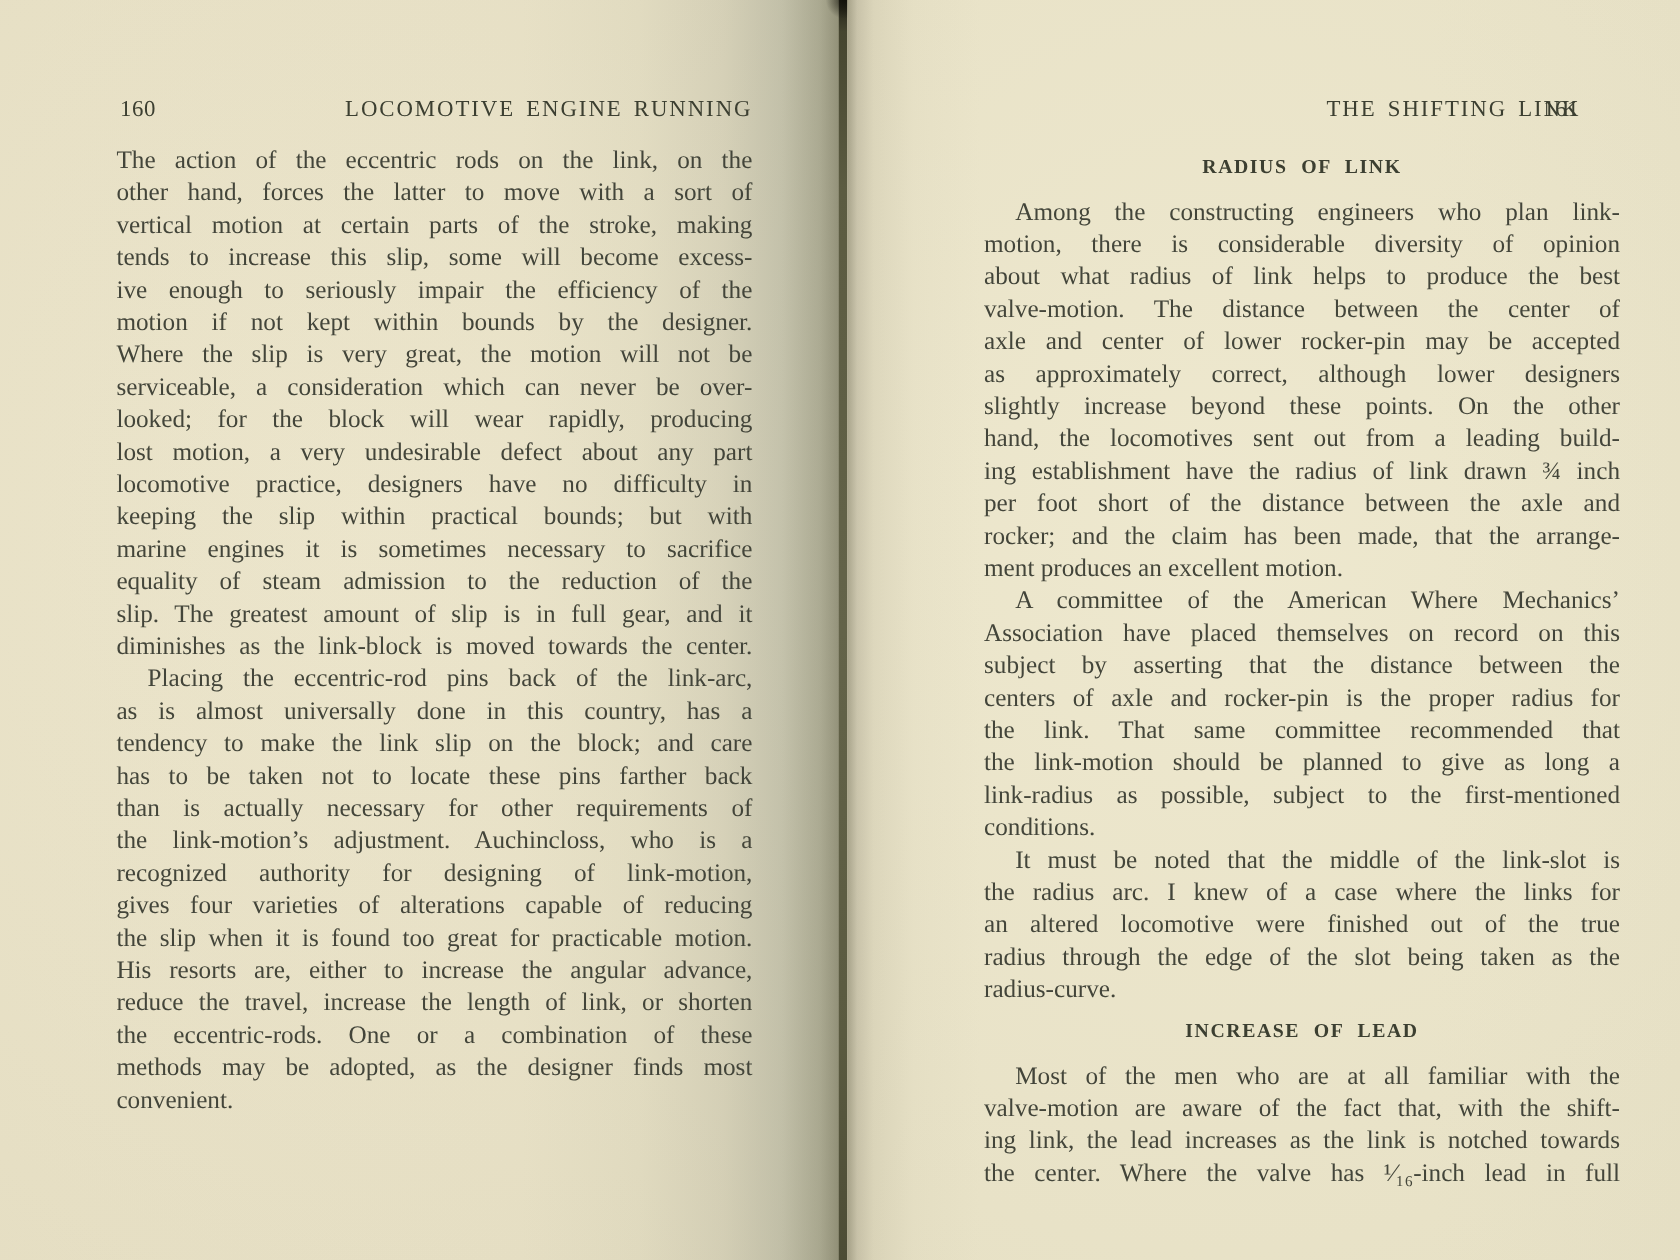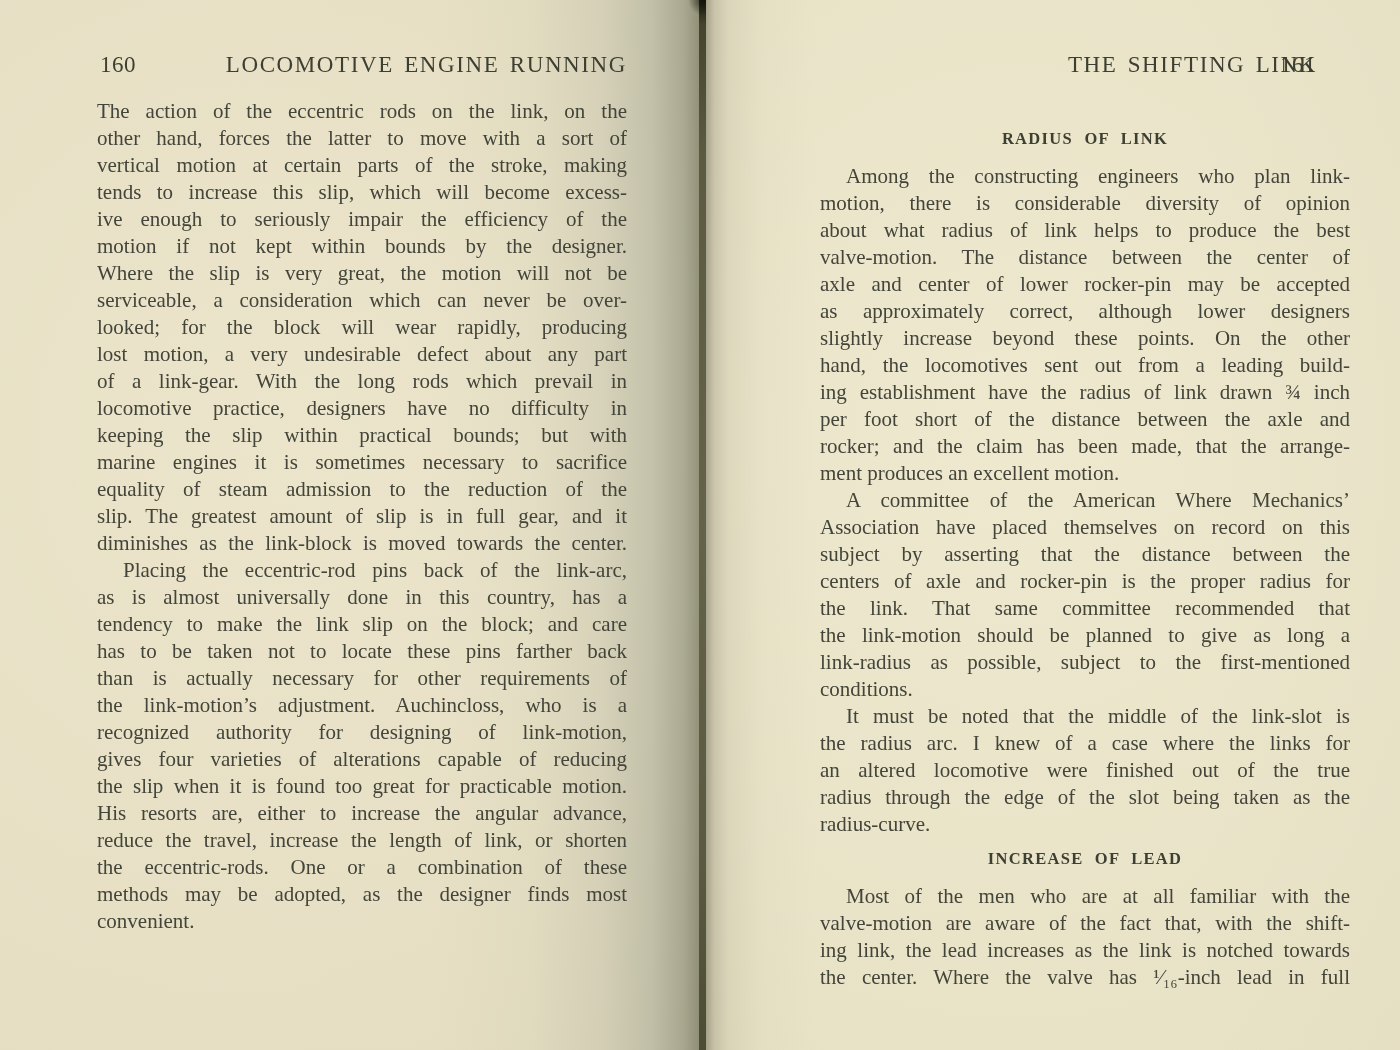--- a/index.html
+++ b/index.html
@@ -34,36 +34,36 @@
       #1f1f15 0%, #45452f 2.5%, #5b5b41 15%, #636349 50%,
       #5a5a40 82%, #4c4c35 100%);
   }
   .crease-top{
     position:absolute;left:688px;top:0;width:32px;height:16px;
     background:radial-gradient(ellipse at 50% 0%,
       rgba(15,15,8,0.75) 0%, rgba(15,15,8,0) 70%);
     pointer-events:none;
   }
   .page-header{
-    position:absolute;top:52px;width:530px;height:26px;
-    font-size:23px;letter-spacing:1.6px;word-spacing:3px;
+    position:absolute;top:81px;width:530px;height:26px;
+    font-size:19px;letter-spacing:1.6px;word-spacing:3px;
     color:var(--ink-header,#3e4134);
   }
   .left-page .page-header{left:97px;}
   .right-page .page-header{left:81px;}
   .running-title{position:absolute;left:0;right:0;text-align:right;}
   .page-number{position:absolute;letter-spacing:0.5px;}
   .page-number.pn-left{left:3px;}
   .page-number.pn-right{right:1px;}
   .page-body{
     position:absolute;width:530px;
     font-size:21px;line-height:27px;
     color:var(--ink,#43453a);
   }
-  .left-page .page-body{left:97px;top:98px;}
+  .left-page .page-body{left:97px;top:120px;}
   .right-page .page-body{left:81px;top:128px;margin-left:33px;}
   .paragraph{margin:0;}
   .line{text-align:justify;text-align-last:left;}
   .line.jline{text-align-last:justify;}
   .line.indent{text-indent:26px;}
   .section-heading{
     font-weight:bold;font-size:16.5px;line-height:22px;
     letter-spacing:1.3px;word-spacing:6px;text-align:center;
     color:var(--ink-header,#393c2f);
     margin:10px 0 13px 0;
@@ -78,28 +78,27 @@
   <div class="page left-page">
     <div class="page-header">
       <span class="page-number pn-left">160</span>
       <span class="running-title">LOCOMOTIVE ENGINE RUNNING</span>
     </div>
     <div class="page-body">
         <div class="paragraph">
           <div class="line jline">The action of the eccentric rods on the link, on the</div>
           <div class="line jline">other hand, forces the latter to move with a sort of</div>
           <div class="line jline">vertical motion at certain parts of the stroke, making</div>
-          <div class="line jline">tends to increase this slip, which will become excess-</div>
+          <div class="line jline">tends to increase this slip, some will become excess-</div>
           <div class="line jline">ive enough to seriously impair the efficiency of the</div>
           <div class="line jline">motion if not kept within bounds by the designer.</div>
           <div class="line jline">Where the slip is very great, the motion will not be</div>
           <div class="line jline">serviceable, a consideration which can never be over-</div>
           <div class="line jline">looked; for the block will wear rapidly, producing</div>
           <div class="line jline">lost motion, a very undesirable defect about any part</div>
-          <div class="line jline">of a link-gear. With the long rods which prevail in</div>
           <div class="line jline">locomotive practice, designers have no difficulty in</div>
           <div class="line jline">keeping the slip within practical bounds; but with</div>
           <div class="line jline">marine engines it is sometimes necessary to sacrifice</div>
           <div class="line jline">equality of steam admission to the reduction of the</div>
           <div class="line jline">slip. The greatest amount of slip is in full gear, and it</div>
           <div class="line jline">diminishes as the link-block is moved towards the center.</div>
         </div>
         <div class="paragraph">
           <div class="line jline indent">Placing the eccentric-rod pins back of the link-arc,</div>
           <div class="line jline">as is almost universally done in this country, has a</div>

